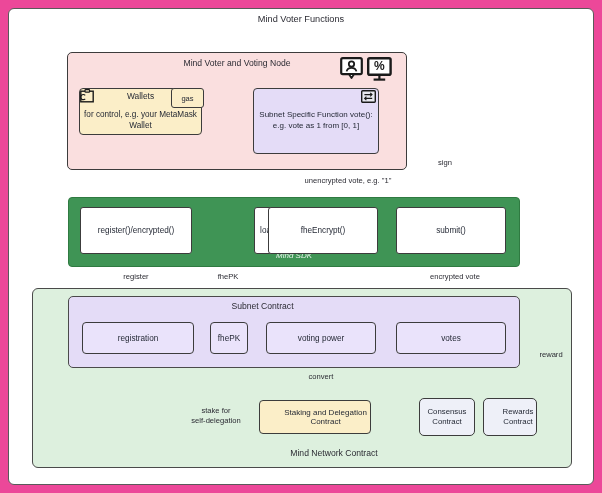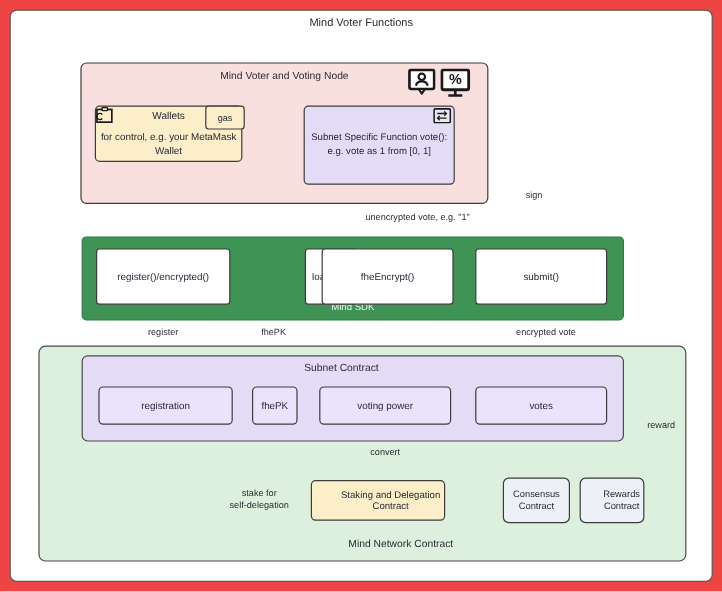--- a/index.html
+++ b/index.html
@@ -1,44 +1,44 @@
 <!DOCTYPE html>
 <html><head>
 <meta charset="utf-8">
 <style>
   html,body{margin:0;padding:0;background:#ffffff;}
   body{font-family:"Liberation Sans","DejaVu Sans",sans-serif;}
-  #stage{position:relative;width:602px;height:493px;background:#ef4444;overflow:hidden;}
+  #stage{position:relative;width:602px;height:493px;background:#ec4899;overflow:hidden;}
   #svg{position:absolute;left:0;top:0;width:602px;height:493px;}
   .node{position:absolute;box-sizing:border-box;display:flex;flex-direction:column;
         align-items:center;justify-content:center;text-align:center;color:#1f2430;
         border:1.4px solid #3c3c3c;}
   .label{position:absolute;color:#2b2b33;text-align:center;line-height:1.25;
          white-space:pre-line;pointer-events:none;}
 
   
   #outer-frame{left:8px;top:8px;width:586px;height:477px;border:1.6px solid #5a5a5a;
                border-radius:6px;background:#ffffff;}
   #outer-title{left:8px;top:14px;width:586px;font-size:9.2px;}
 
   #voter-node{left:67px;top:52px;width:340px;height:118px;background:#fadfdf;
               border:1.6px solid #3c3c3c;border-radius:5px;}
   #voter-node-title{left:67px;top:58px;width:340px;font-size:8.6px;}
 
   #sdk-band{left:68px;top:197px;width:452px;height:70px;background:#3f9455;
             border:1.6px solid #2f7a41;border-radius:4px;}
-  #sdk-title{left:68px;top:251px;width:452px;font-size:8px;color:#e9f5ec;}
+  #sdk-title{left:68px;top:251px;width:452px;font-size:8px;color:#e9f5ec;font-style:italic;}
 
   #network-contract{left:32px;top:288px;width:540px;height:180px;background:#ddf0de;
                     border:1.6px solid #4a4a4a;border-radius:6px;}
   #network-title{left:16px;top:448px;width:540px;font-size:8.6px;padding-left:48px;}
 
   #subnet-contract{left:68px;top:296px;width:452px;height:72px;background:#e4dcf7;
                    border:1.6px solid #4a4a4a;border-radius:5px;}
-  #subnet-title{left:68px;top:301px;width:389px;font-size:8.6px;padding-left:22px;}
+  #subnet-title{left:68px;top:301px;width:389px;font-size:8.6px;}
 
   
   .yellow{background:#fbeec8;border-radius:4px;}
   .purple{background:#e4dcf7;border-radius:4px;}
   .white{background:#ffffff;border-radius:3px;}
   .lilac-leaf{background:#eae3fb;border-radius:4px;}
   .bluegrey{background:#eef0f8;border-radius:5px;}
 
   #wallets{left:79px;top:88px;width:123px;height:47px;font-size:8.2px;}
   #wallets .line1{font-size:8.4px;margin-bottom:9px;}

